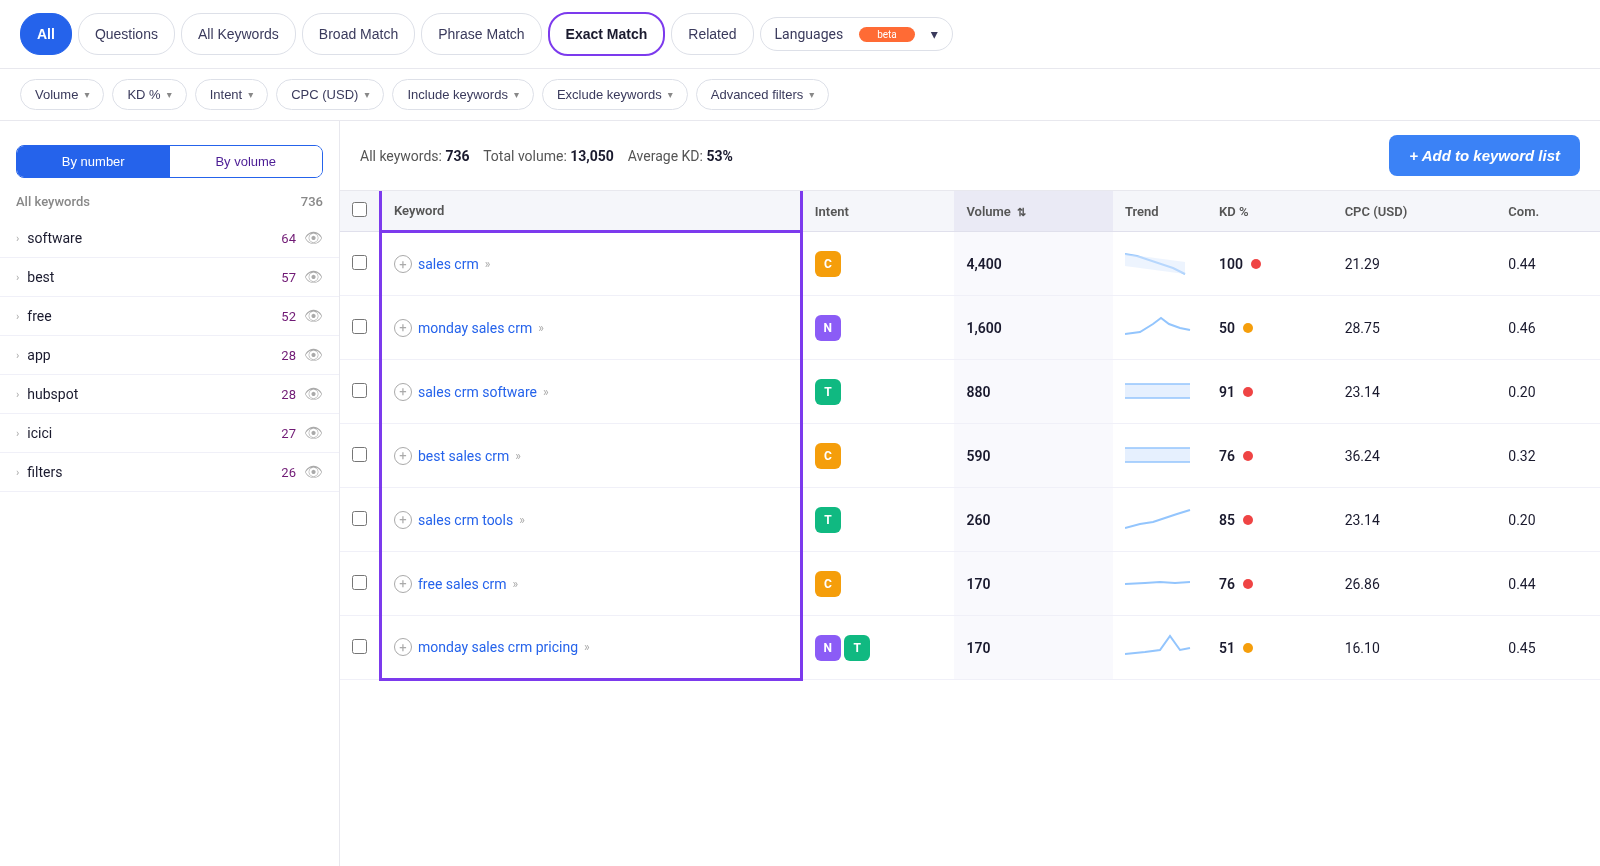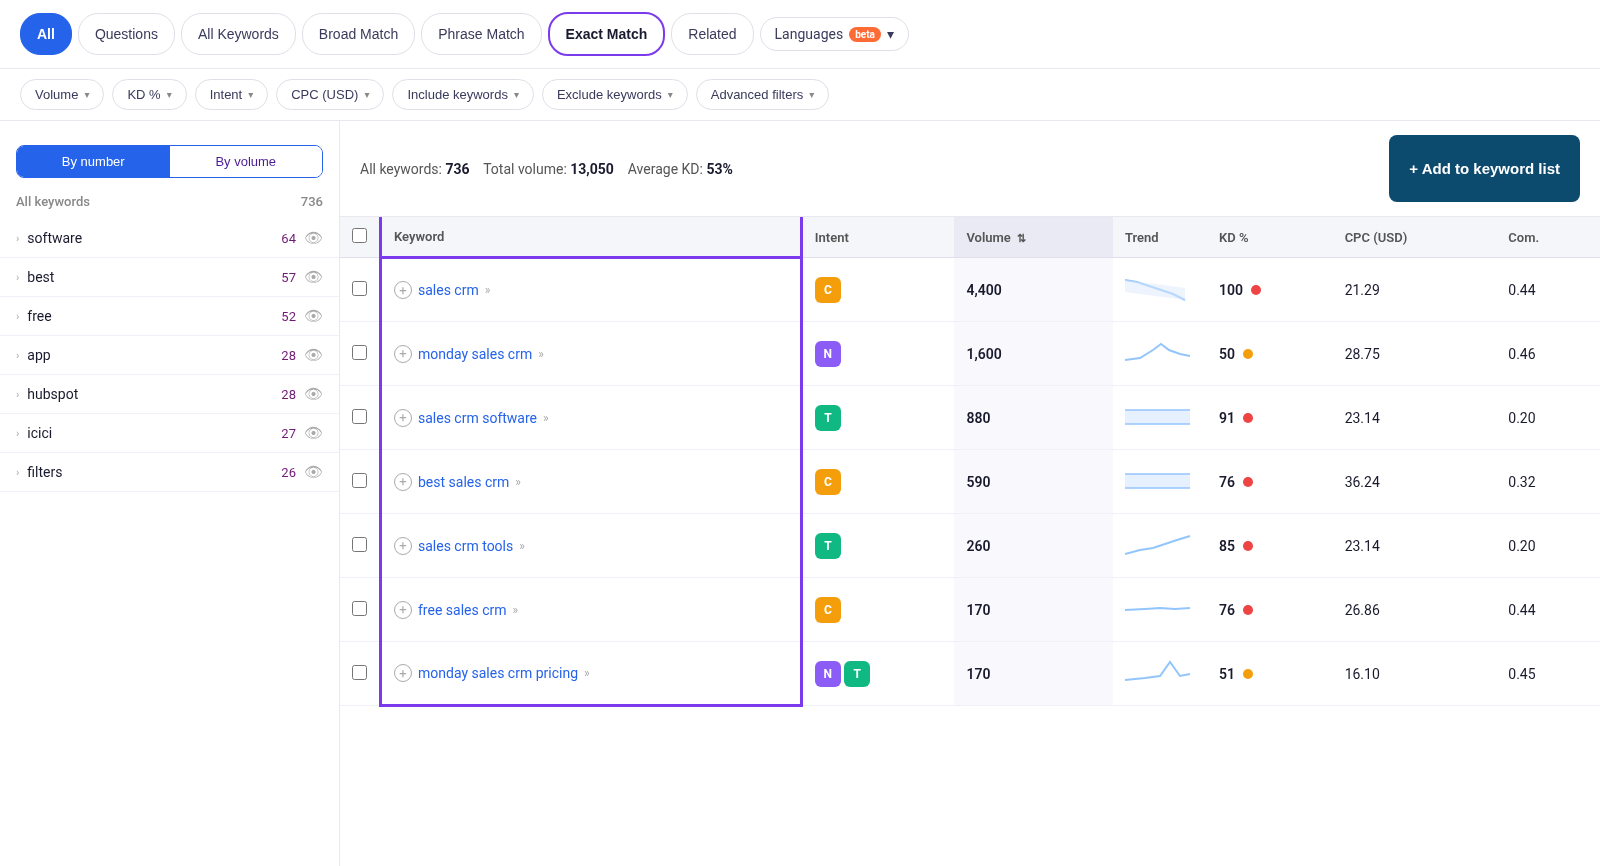--- a/index.html
+++ b/index.html
@@ -39,37 +39,37 @@
     .tab-btn.all-btn {
       background: #2563eb;
       color: #fff;
       border-color: #2563eb;
       font-weight: 600;
     }
 
     .languages-btn {
       display: flex;
       align-items: center;
-      gap: 6px;
+      gap: 16px;
       padding: 8px 14px;
       border: 1.5px solid #dde0e8;
       border-radius: 20px;
       background: #fff;
       cursor: pointer;
       font-size: 14px;
       color: #3a3a5c;
     }
 
     .beta-badge {
       background: #ff6b35;
       color: #fff;
       font-size: 10px;
-      padding: 2px 6px;
+      padding: 2px 18px;
       border-radius: 10px;
-      font-weight: 700;
+      font-weight: 400;
     }
 
     .filter-bar {
       background: #fff;
       padding: 10px 20px;
       display: flex;
       align-items: center;
       gap: 8px;
       border-bottom: 1px solid #e8e8ee;
     }
@@ -191,31 +191,32 @@
       font-size: 14px;
       color: #555;
     }
 
     .summary-text strong {
       color: #1a1a2e;
       font-weight: 700;
     }
 
     .add-btn {
-      background: #0c4a6e;
+      background: #3b82f6;
       color: #fff;
       border: none;
       border-radius: 8px;
-      padding: 25px 20px;
+      padding: 12px 20px;
       font-size: 15px;
       font-weight: 600;
       cursor: pointer;
       display: flex;
       align-items: center;
       gap: 6px;
+      font-style: italic;
     }
 
     table {
       width: 100%;
       border-collapse: collapse;
     }
 
     thead tr {
       background: #f5f6fa;
       border-bottom: 1.5px solid #e0e0ec;

